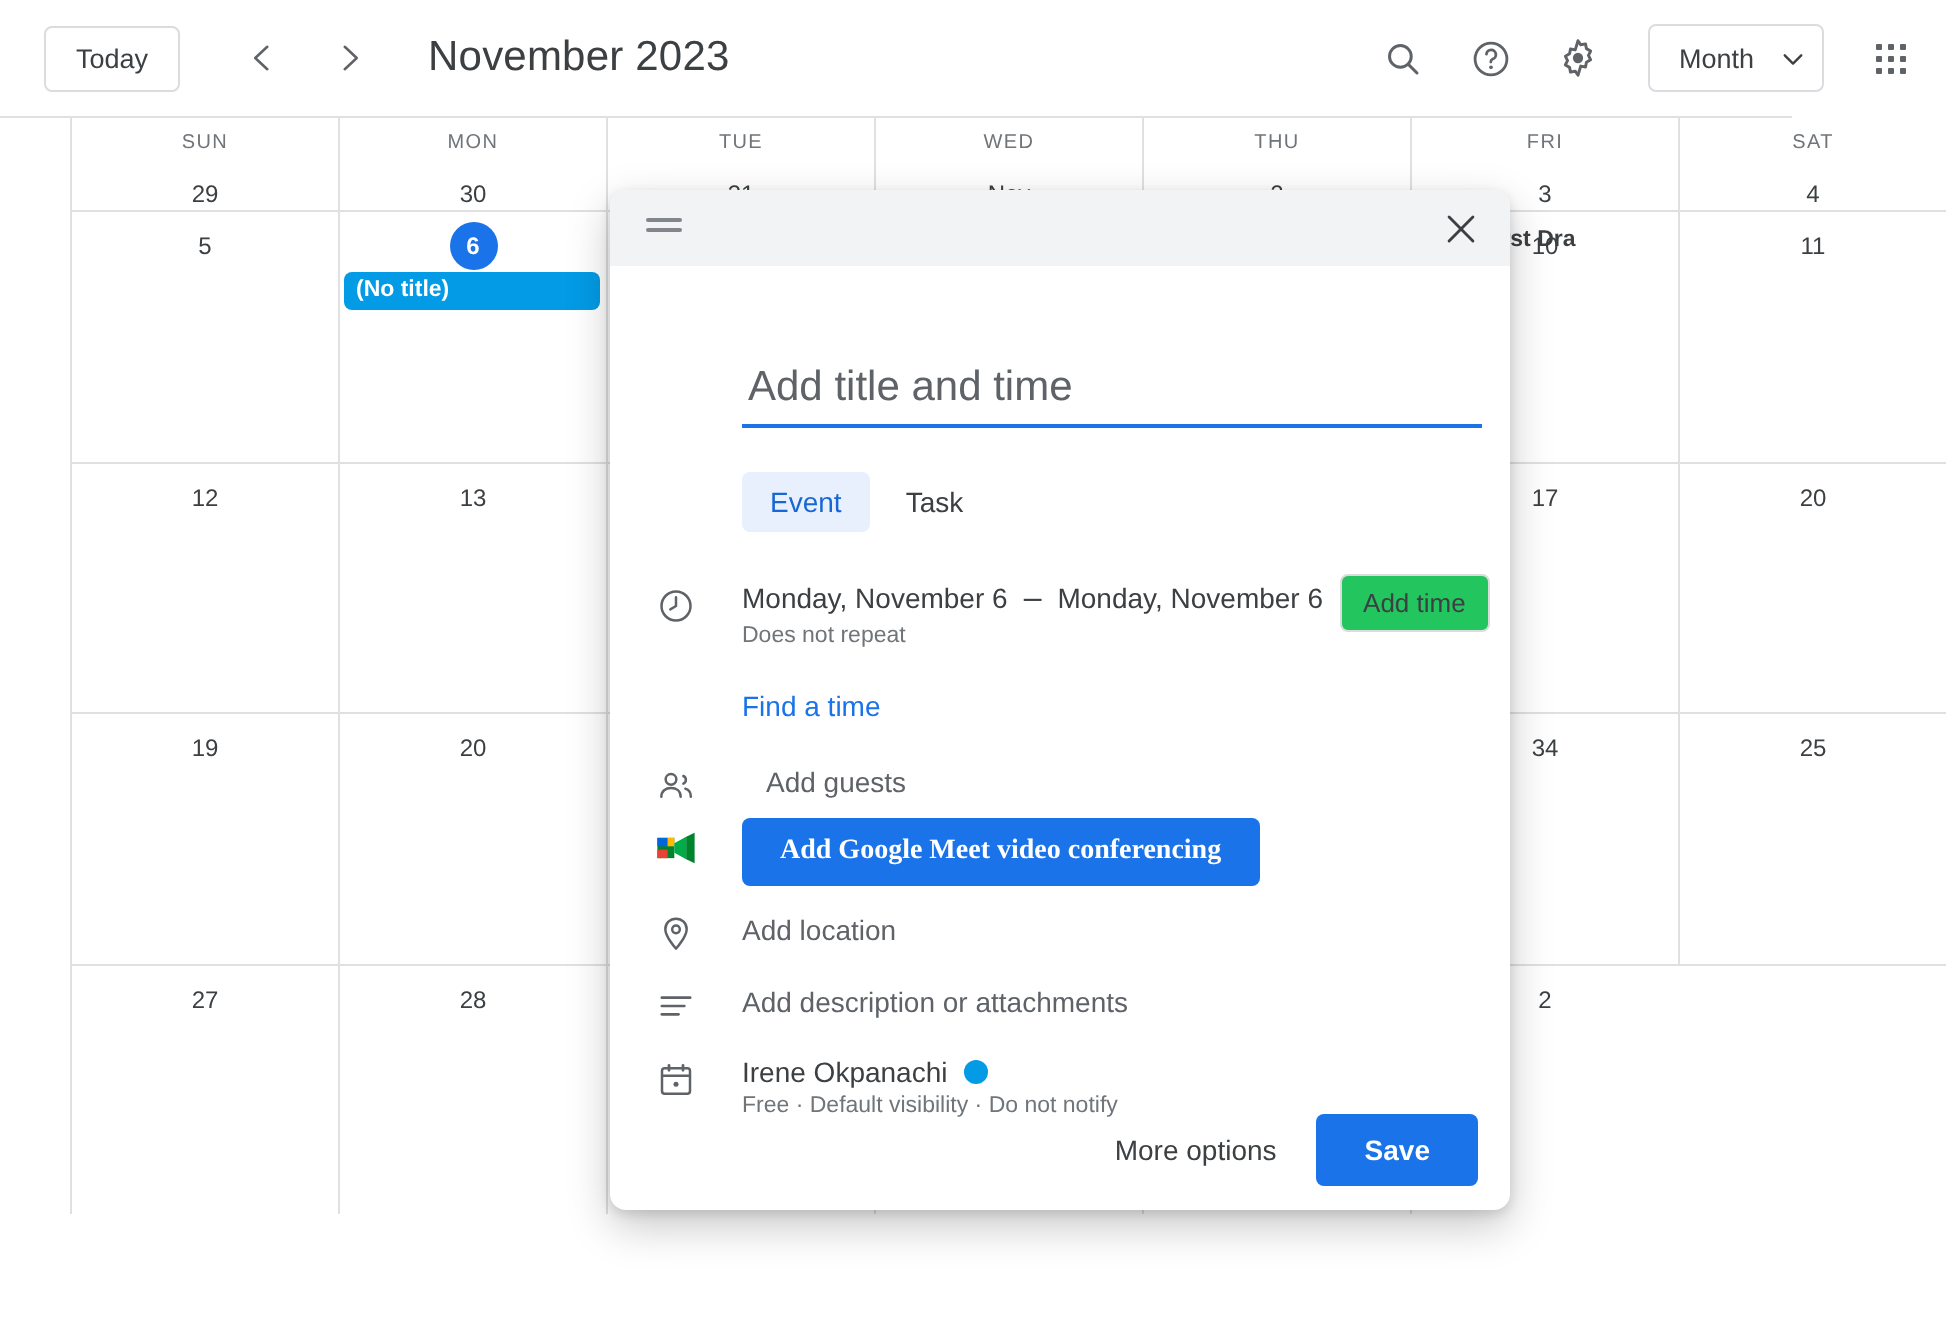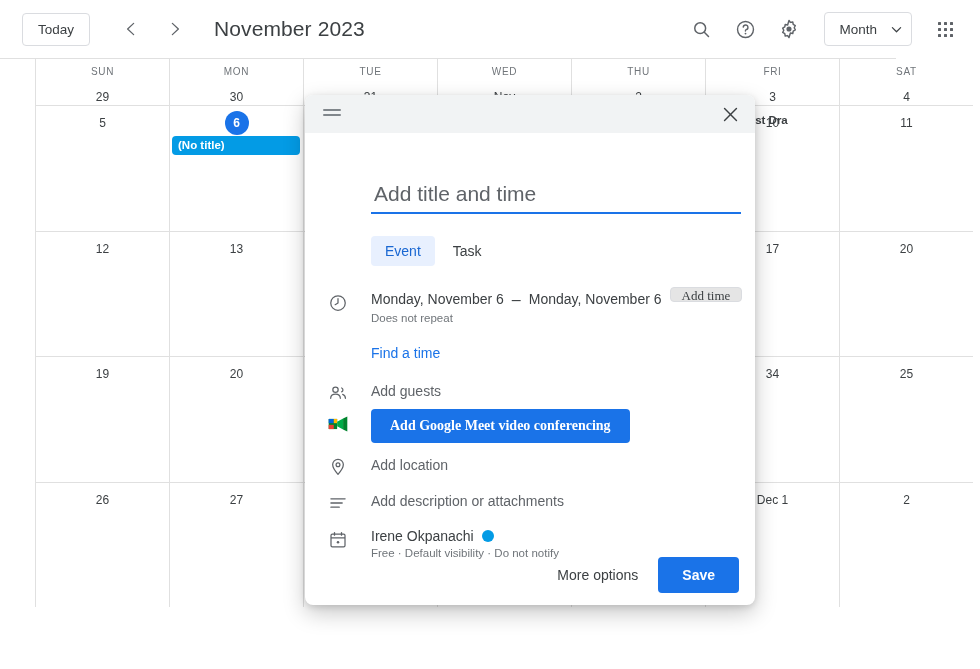--- a/index.html
+++ b/index.html
@@ -192,32 +192,32 @@
     cursor: text;
   }
   .sub { font-size: 11.5px; color: #70757a; margin-top: 3px; }
 
   #row-time { top: 158px; }
   #row-time .content { display: flex; align-items: flex-start; }
   .datetext { font-size: 14px; color: #3c4043; white-space: nowrap; }
   .dash { margin: 0 8px; color: #3c4043; }
   #add-time-btn {
     margin-left: 8px; margin-top: -4px;
-    height: 15px; padding: 0 11px;
-    border: 1px solid #dadce0; border-radius: 4px; background: #e5e5e5;
+    height: 29px; padding: 0 11px;
+    border: 1px solid #dadce0; border-radius: 4px; background: #22c55e;
     font-size: 13px; color: #3c4043; cursor: pointer;
-    white-space: nowrap; font-family: Liberation Serif, serif;
+    white-space: nowrap; font-family: Liberation Sans, sans-serif;
   }
   #find-time {
     position: absolute; left: 66px; top: 212px;
     font-size: 14px; color: #1a73e8; cursor: pointer;
     background: none; border: none; padding: 0;
     font-family: "Liberation Sans", sans-serif;
   }
-  #row-guests { top: 248px; }
+  #row-guests { top: 248px; gap: 12px; }
   #row-meet { top: 280px; }
   #meet-btn {
     height: 34px; padding: 0 19px; border: none; border-radius: 4px;
     background: #1a73e8; color: #fff; font-size: 14px; font-weight: bold;
     cursor: pointer; font-family: Liberation Serif, serif;
     margin-top: -4px;
   }
   #row-location { top: 322px; }
   #row-description { top: 358px; }
   #row-calendar { top: 395px; }
@@ -402,23 +402,20 @@
           <span class="num">23</span>
         </div>
         <div class="daycell">
           <span class="num">34</span>
         </div>
         <div class="daycell">
           <span class="num">25</span>
         </div>
       </div>
       <div class="week last">
-        <div class="daycell">
-          <span class="num">26</span>
-        </div>
         <div class="daycell">
           <span class="num">27</span>
         </div>
         <div class="daycell">
           <span class="num">28</span>
         </div>
         <div class="daycell">
           <span class="num">29</span>
         </div>
         <div class="daycell">

